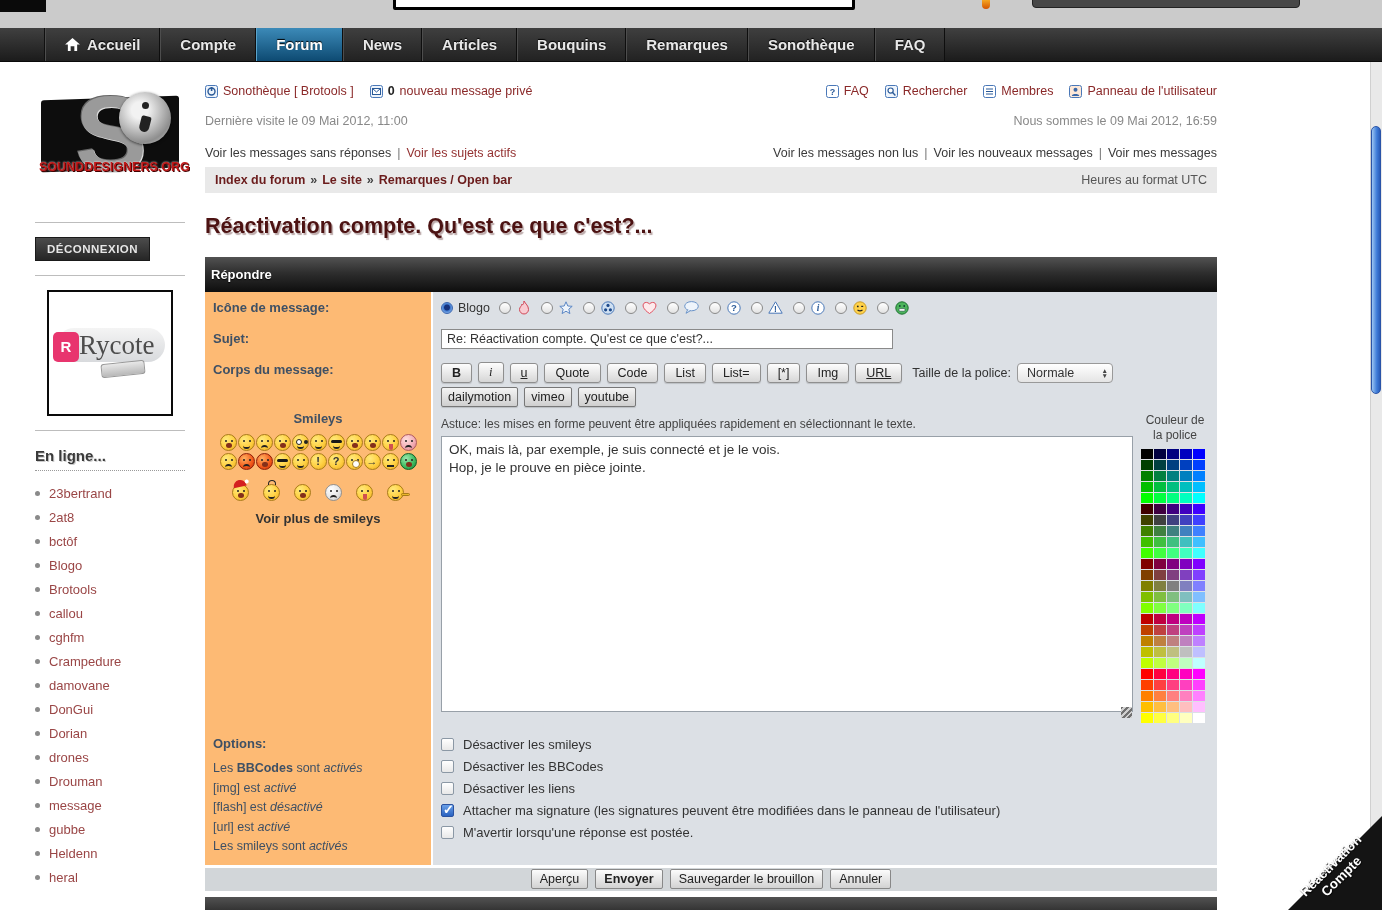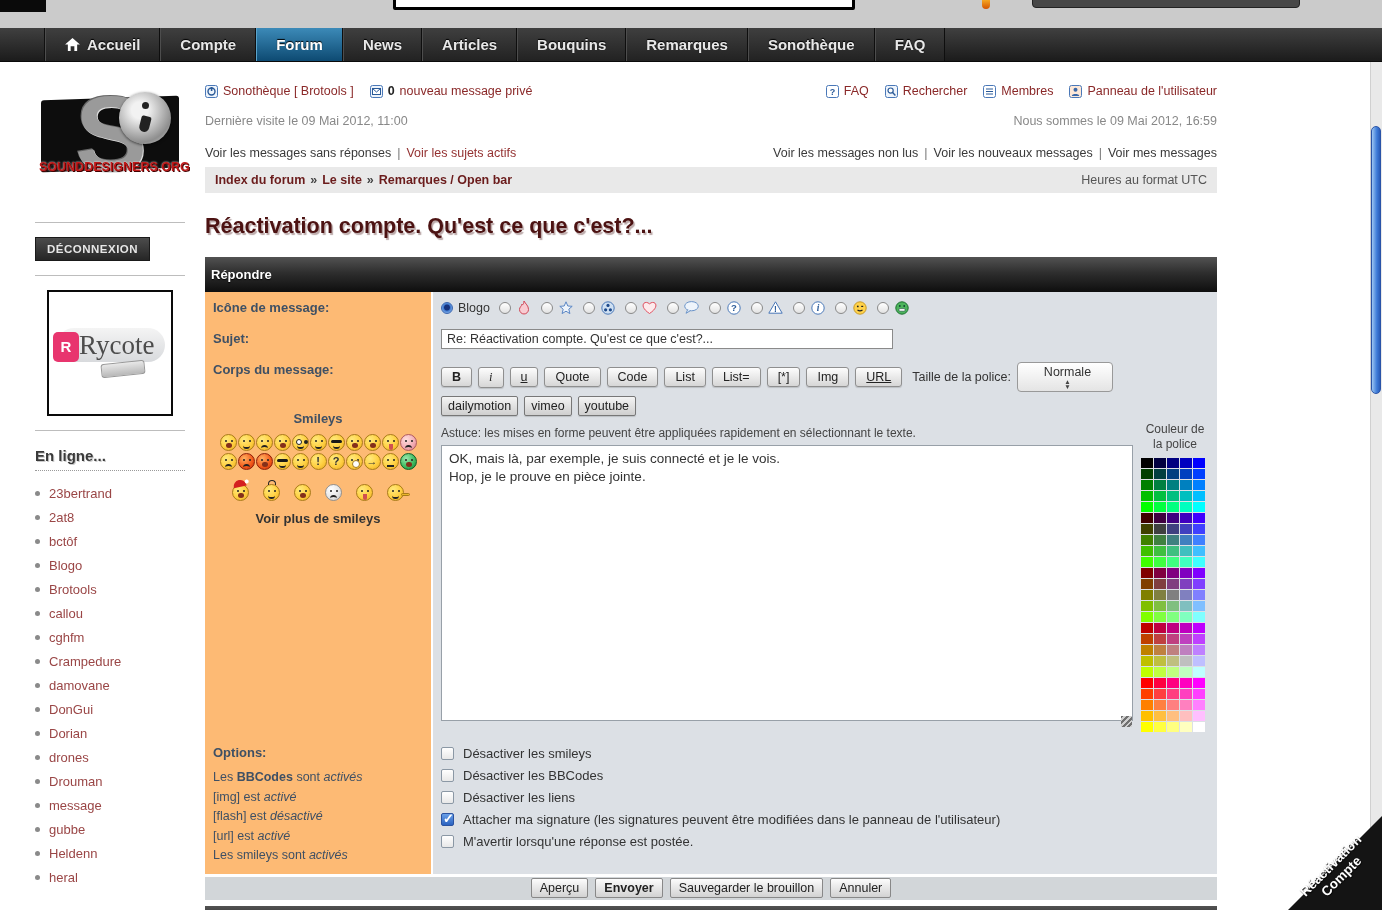--- a/index.html
+++ b/index.html
@@ -83,21 +83,21 @@
   .subj-input{width:452px;height:20px;border:1px solid #8a8a8a;background:#fff;font-size:12.5px;padding:1px 5px;color:#333;font-family:"Liberation Sans",sans-serif;}
 
   
   .tbar{display:flex;align-items:center;gap:6px;margin:3px 0 4px;flex-wrap:wrap;}
   .bbtn{background:linear-gradient(#fdfdfd,#d6d6d6);border:1px solid #8f8f8f;border-radius:3px;padding:2px 10px;font-size:12.5px;color:#222;cursor:pointer;box-shadow:0 1px 1px rgba(0,0,0,.15);}
   .bbtn.b{font-weight:bold;}
   .bbtn.i{font-style:italic;font-family:"Liberation Serif",serif;}
   .bbtn.u{text-decoration:underline;}
   .bbtn.vid{border-radius:2px;padding:2px 6px;background:linear-gradient(#f4f4f4,#cfcfcf);border-color:#777;}
   .fslabel{color:#333;margin-left:4px;}
-  .fselect{display:inline-flex;align-items:center;justify-content:space-between;width:96px;border:1px solid #999;border-radius:4px;background:linear-gradient(#fff,#e4e4e4);padding:2px 4px 2px 9px;cursor:pointer;flex-direction:column;}
+  .fselect{display:inline-flex;align-items:center;justify-content:space-between;width:96px;border:1px solid #999;border-radius:4px;background:linear-gradient(#fff,#e4e4e4);padding:2px 4px 2px 9px;cursor:pointer;}
   .fselect .ud{display:flex;flex-direction:column;font-size:6.5px;line-height:5px;color:#444;}
 
   .tip{font-size:12px;color:#444;margin:6px 0 5px;}
   .editor-wrap{display:flex;gap:8px;}
   .ed-col{flex:1;position:relative;}
   .msg-ta{width:100%;height:276px;border:1px solid #98a0a8;background:#fff;font-size:13.5px;line-height:18px;padding:4px 7px;color:#333;font-family:"Liberation Sans",sans-serif;resize:none;}
   .grip{position:absolute;right:1px;bottom:5px;width:11px;height:11px;background:repeating-linear-gradient(135deg,#707070 0 2px,#cfcfcf 2px 4px);cursor:nwse-resize;}
 
   .pal-col{width:68px;flex:0 0 auto;}
   .pal-title{font-size:12px;color:#444;text-align:center;line-height:15px;margin:2px 0 6px;font-weight:normal;}

